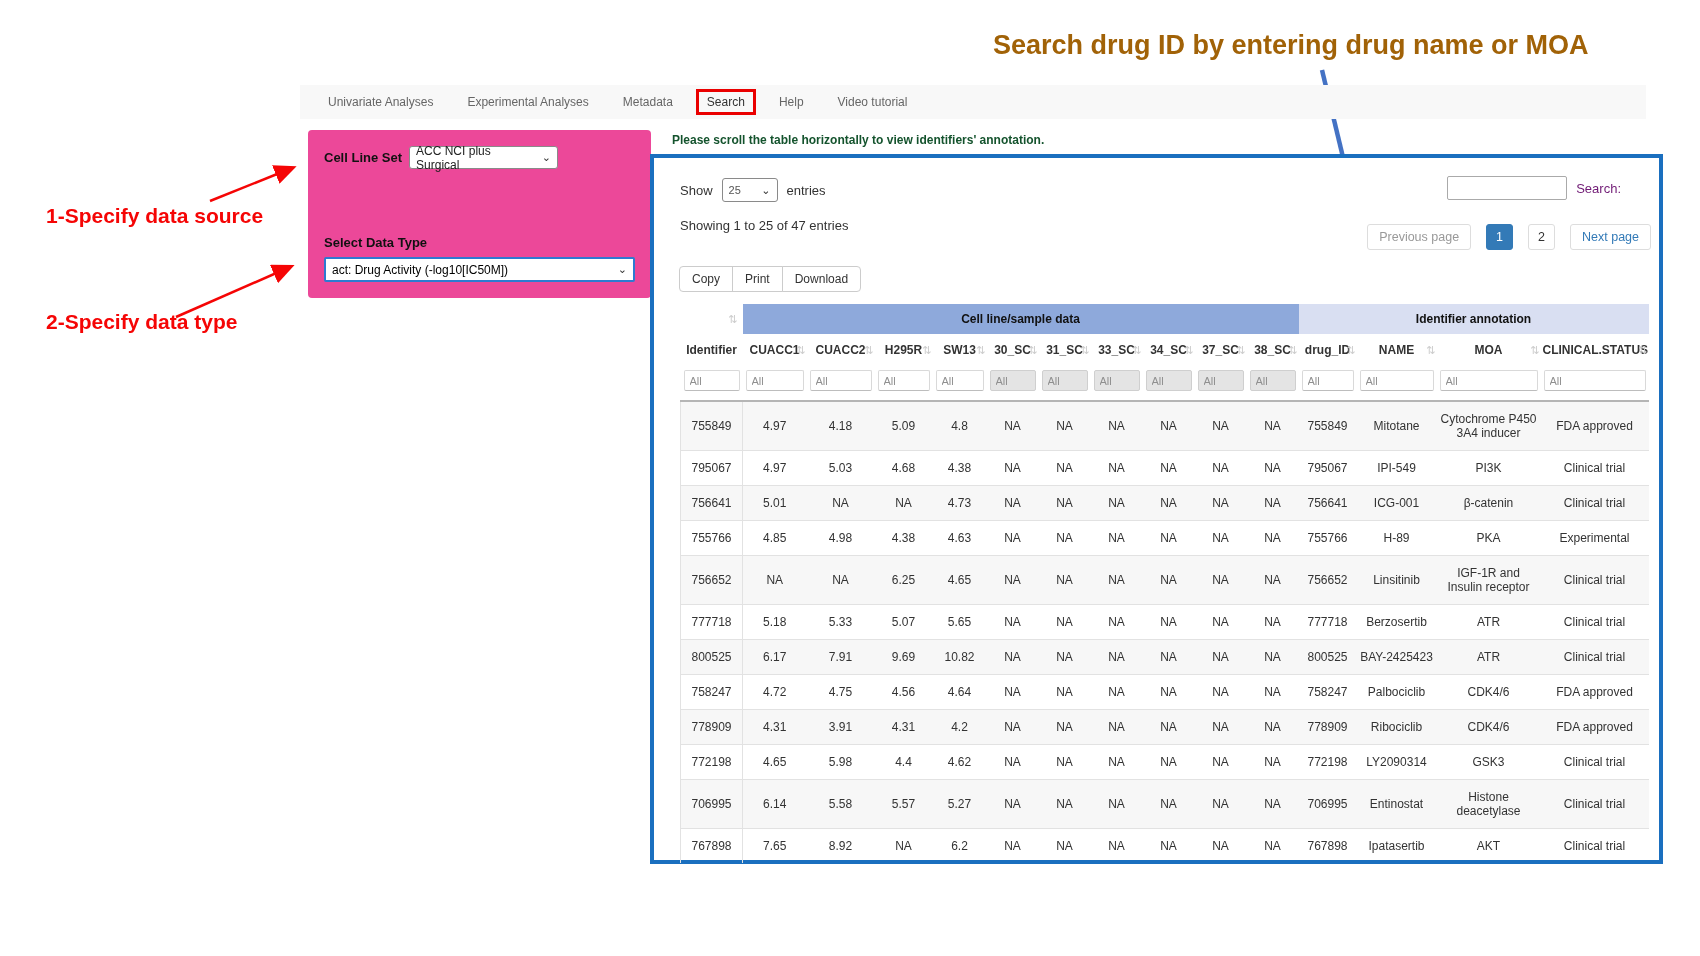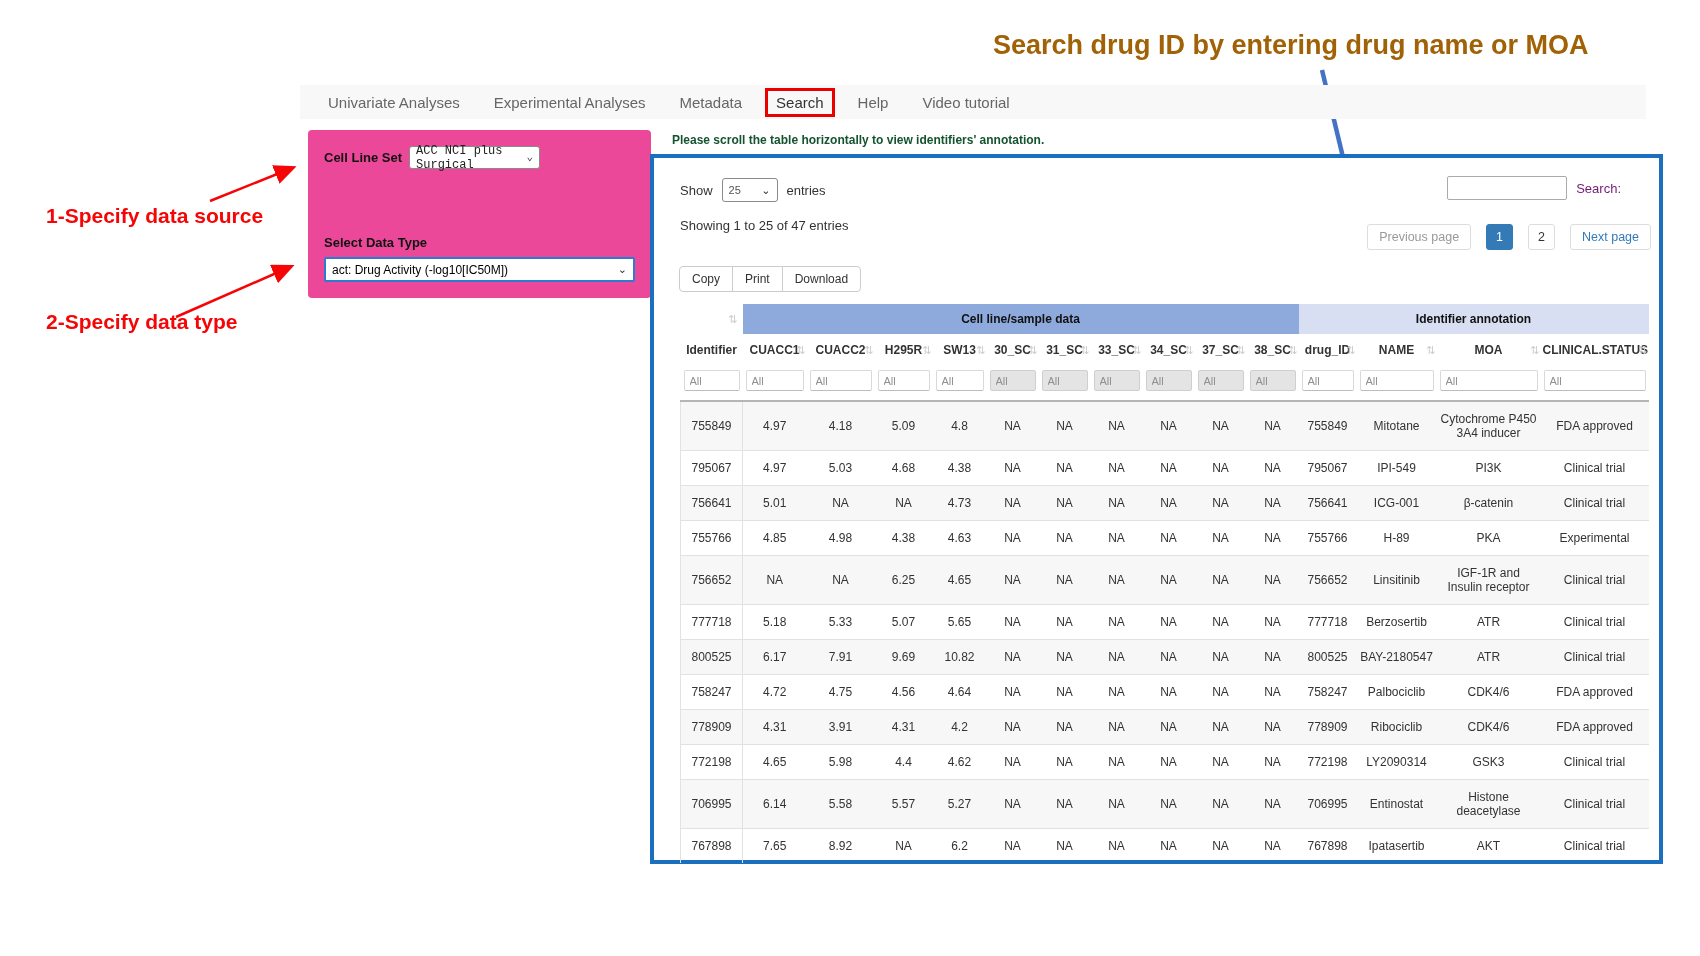--- a/index.html
+++ b/index.html
@@ -10,32 +10,32 @@
   .blue-heading { position:absolute; left:993px; top:30px; font-size:27px; font-weight:bold;
                   color:#a16207; white-space:nowrap; }
   .red-note { position:absolute; font-size:21px; font-weight:bold; color:#f50505; white-space:nowrap; }
   .red-note1 { left:46px; top:204px; }
   .red-note2 { left:46px; top:310px; }
   .overlay { position:absolute; left:0; top:0; width:1700px; height:956px; pointer-events:none; }
 
   
   .navbar { position:absolute; left:300px; top:85px; width:1346px; height:34px; background:#f8f8f8;
             display:flex; align-items:center; gap:34px; padding-left:28px; box-sizing:border-box; }
-  .nav-item { font-size:15px; color:#666; white-space:nowrap; cursor:pointer; }
+  .nav-item { font-size:12px; color:#666; white-space:nowrap; cursor:pointer; }
   .nav-item.hl { color:#333; border:3px solid #ea0000; padding:3px 8px; margin:12px -11px; }
 
   
   .sidebar { position:absolute; left:308px; top:130px; width:343px; height:168px; background:#ec4899;
              border-radius:4px; box-sizing:border-box; padding:16px; }
   .lbl { font-weight:bold; font-size:13px; color:#111; }
   .cls-row { display:flex; align-items:center; gap:7px; }
   .selbox { background:#fff; border:1px solid #8a8a8a; border-radius:3px; font-size:12px; color:#222;
             display:inline-flex; align-items:center; justify-content:space-between; padding:3px 6px;
             box-sizing:border-box; cursor:pointer; }
-  .cls-select { width:131px; height:23px;font-family:Liberation Mono, monospace; }
+  .cls-select { width:149px; height:23px; }
   .caret { font-size:11px; color:#333; line-height:1; margin-left:6px; }
   .dt-label { margin-top:66px; }
   .type-select { margin-top:7px; width:100%; height:25px; border:2px solid #2e7ad1; border-radius:2px;
                  padding:3px 6px; font-size:12px; background:#fff; display:flex; align-items:center;
                  justify-content:space-between; box-sizing:border-box; cursor:pointer; }
 
   
   .scroll-note { position:absolute; left:672px; top:133px; font-size:12px; font-weight:bold; color:#14532d; }
   .dt-container { position:absolute; left:650px; top:154px; width:1013px; height:710px;
                   border:4px solid #1a6fbf; background:#fff; box-sizing:border-box; }
@@ -335,21 +335,21 @@
             <td>7.91</td>
             <td>9.69</td>
             <td>10.82</td>
             <td>NA</td>
             <td>NA</td>
             <td>NA</td>
             <td>NA</td>
             <td>NA</td>
             <td>NA</td>
             <td>800525</td>
-            <td>BAY-2180547</td>
+            <td>BAY-2425423</td>
             <td>ATR</td>
             <td>Clinical trial</td>
           </tr>
           <tr>
             <td>758247</td>
             <td>4.72</td>
             <td>4.75</td>
             <td>4.56</td>
             <td>4.64</td>
             <td>NA</td>

